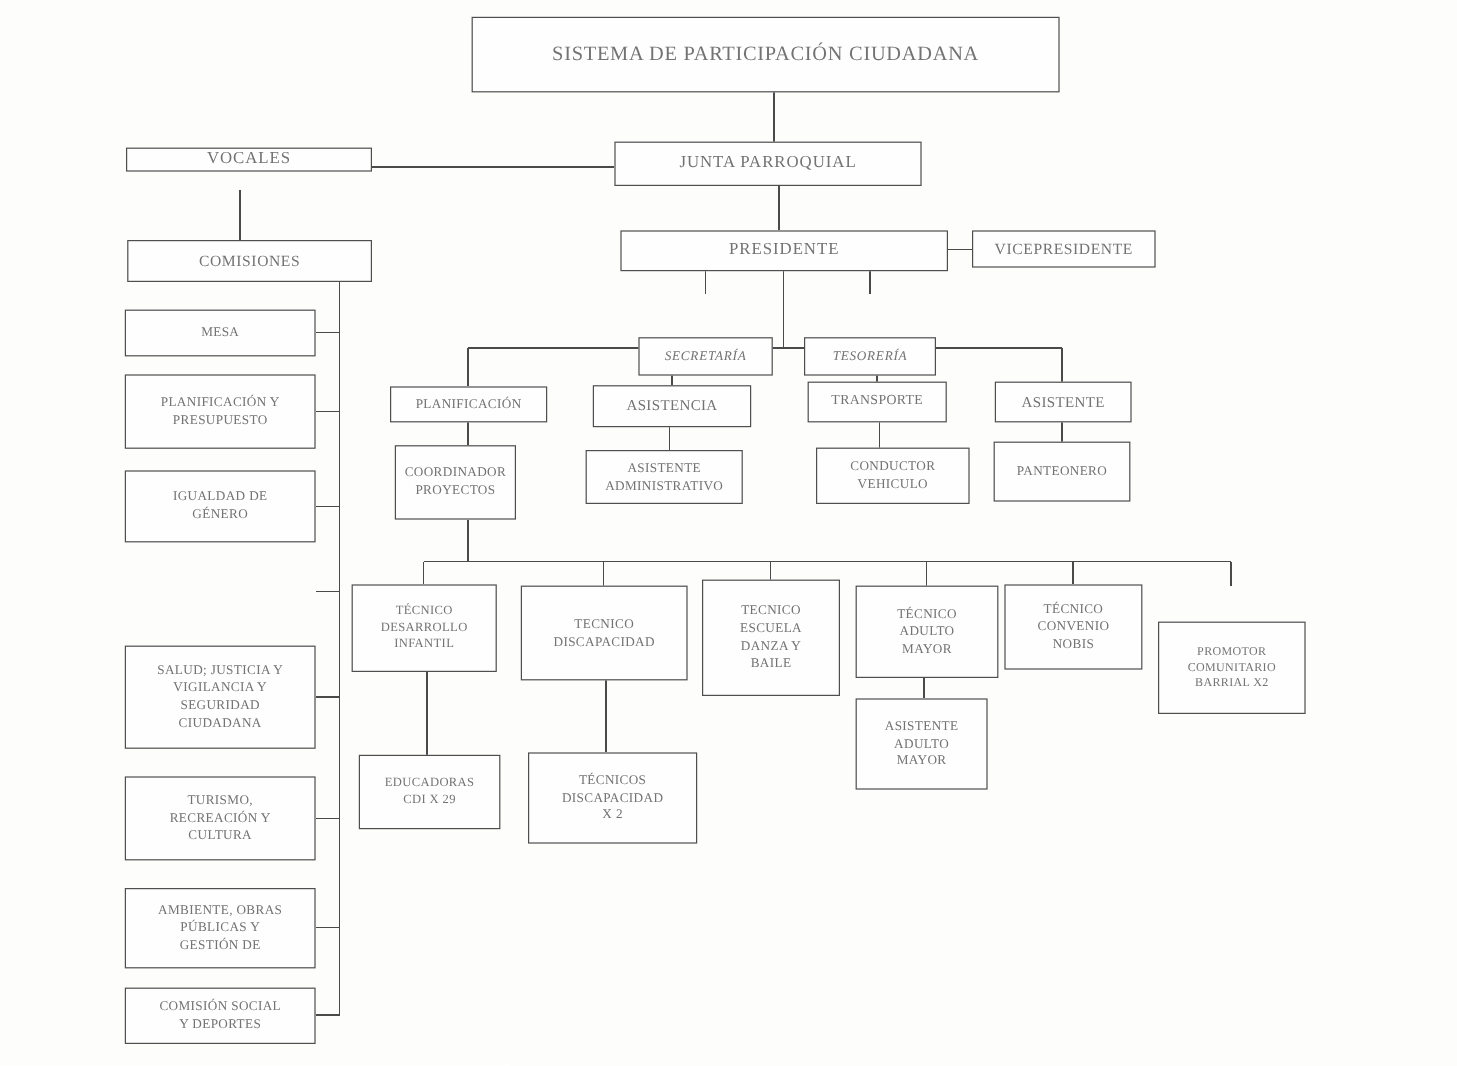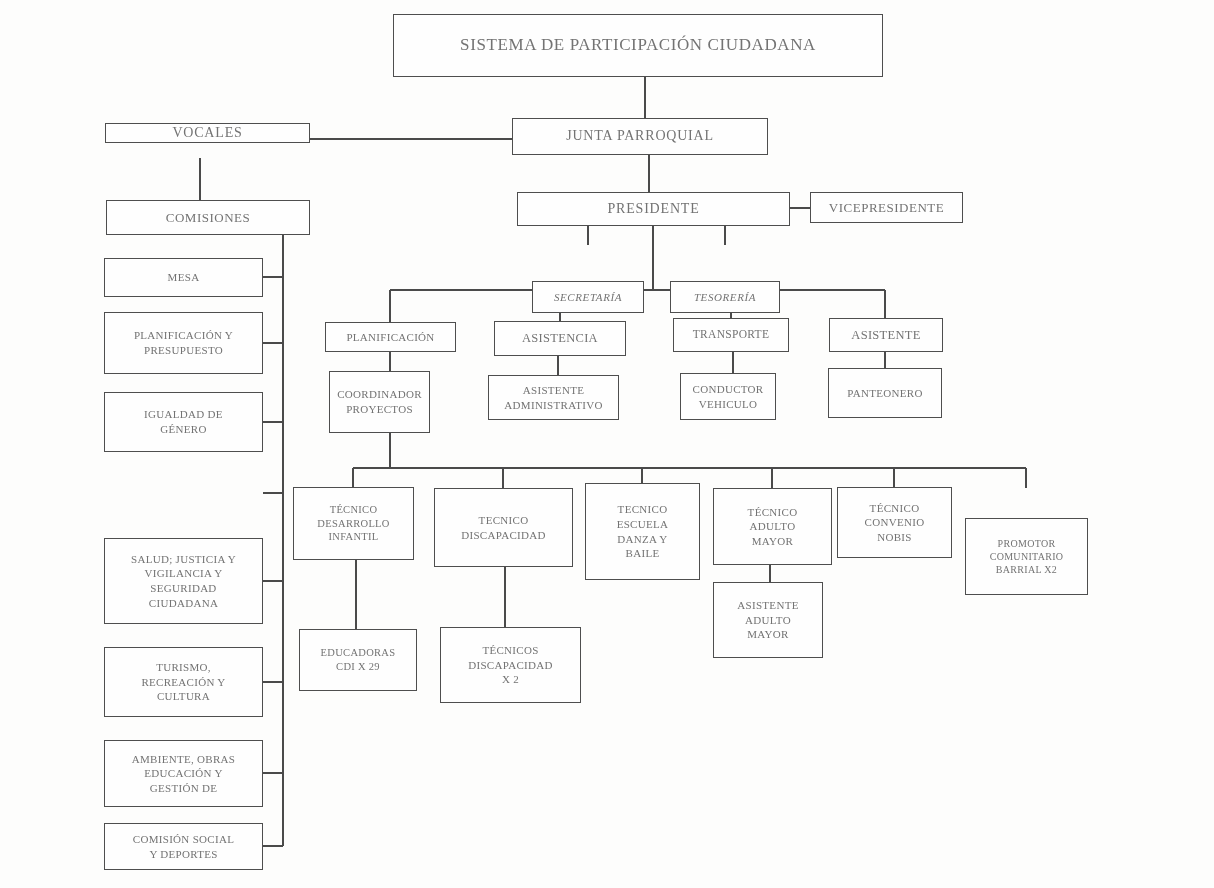--- a/index.html
+++ b/index.html
@@ -101,21 +101,21 @@
 
   <div class="node" style="left:325px;top:322px;width:131px;height:30px">PLANIFICACIÓN</div>
   <div class="node" style="left:494px;top:321px;width:132px;height:35px;font-size:12.5px">ASISTENCIA</div>
   <div class="node" style="left:673px;top:318px;width:116px;height:34px;font-size:11.5px">TRANSPORTE</div>
   <div class="node" style="left:829px;top:318px;width:114px;height:34px;font-size:12.5px">ASISTENTE</div>
 
   <div class="node" style="left:329px;top:371px;width:101px;height:62px">COORDINADOR
 PROYECTOS</div>
   <div class="node" style="left:488px;top:375px;width:131px;height:45px">ASISTENTE
 ADMINISTRATIVO</div>
-  <div class="node" style="left:680px;top:373px;width:96px;height:47px">CONDUCTOR
+  <div class="node" style="left:680px;top:373px;width:128px;height:47px">CONDUCTOR
 VEHICULO</div>
   <div class="node" style="left:828px;top:368px;width:114px;height:50px">PANTEONERO</div>
 
   <div class="node sm" style="left:293px;top:487px;width:121px;height:73px">TÉCNICO
 DESARROLLO
 INFANTIL</div>
   <div class="node" style="left:434px;top:488px;width:139px;height:79px">TECNICO
 DISCAPACIDAD</div>
   <div class="node" style="left:585px;top:483px;width:115px;height:97px">TECNICO
 ESCUELA
@@ -146,18 +146,18 @@
   <div class="node" style="left:104px;top:392px;width:159px;height:60px">IGUALDAD DE
 GÉNERO</div>
   <div class="node" style="left:104px;top:647px;width:159px;height:70px">TURISMO,
 RECREACIÓN Y
 CULTURA</div>
   <div class="node" style="left:104px;top:538px;width:159px;height:86px">SALUD; JUSTICIA Y
 VIGILANCIA Y
 SEGURIDAD
 CIUDADANA</div>
   <div class="node" style="left:104px;top:740px;width:159px;height:67px">AMBIENTE, OBRAS
-EDUCACIÓN Y
+PÚBLICAS Y
 GESTIÓN DE</div>
   <div class="node" style="left:104px;top:823px;width:159px;height:47px">COMISIÓN SOCIAL
 Y DEPORTES</div>
 
 </div>
 
 </body></html>

